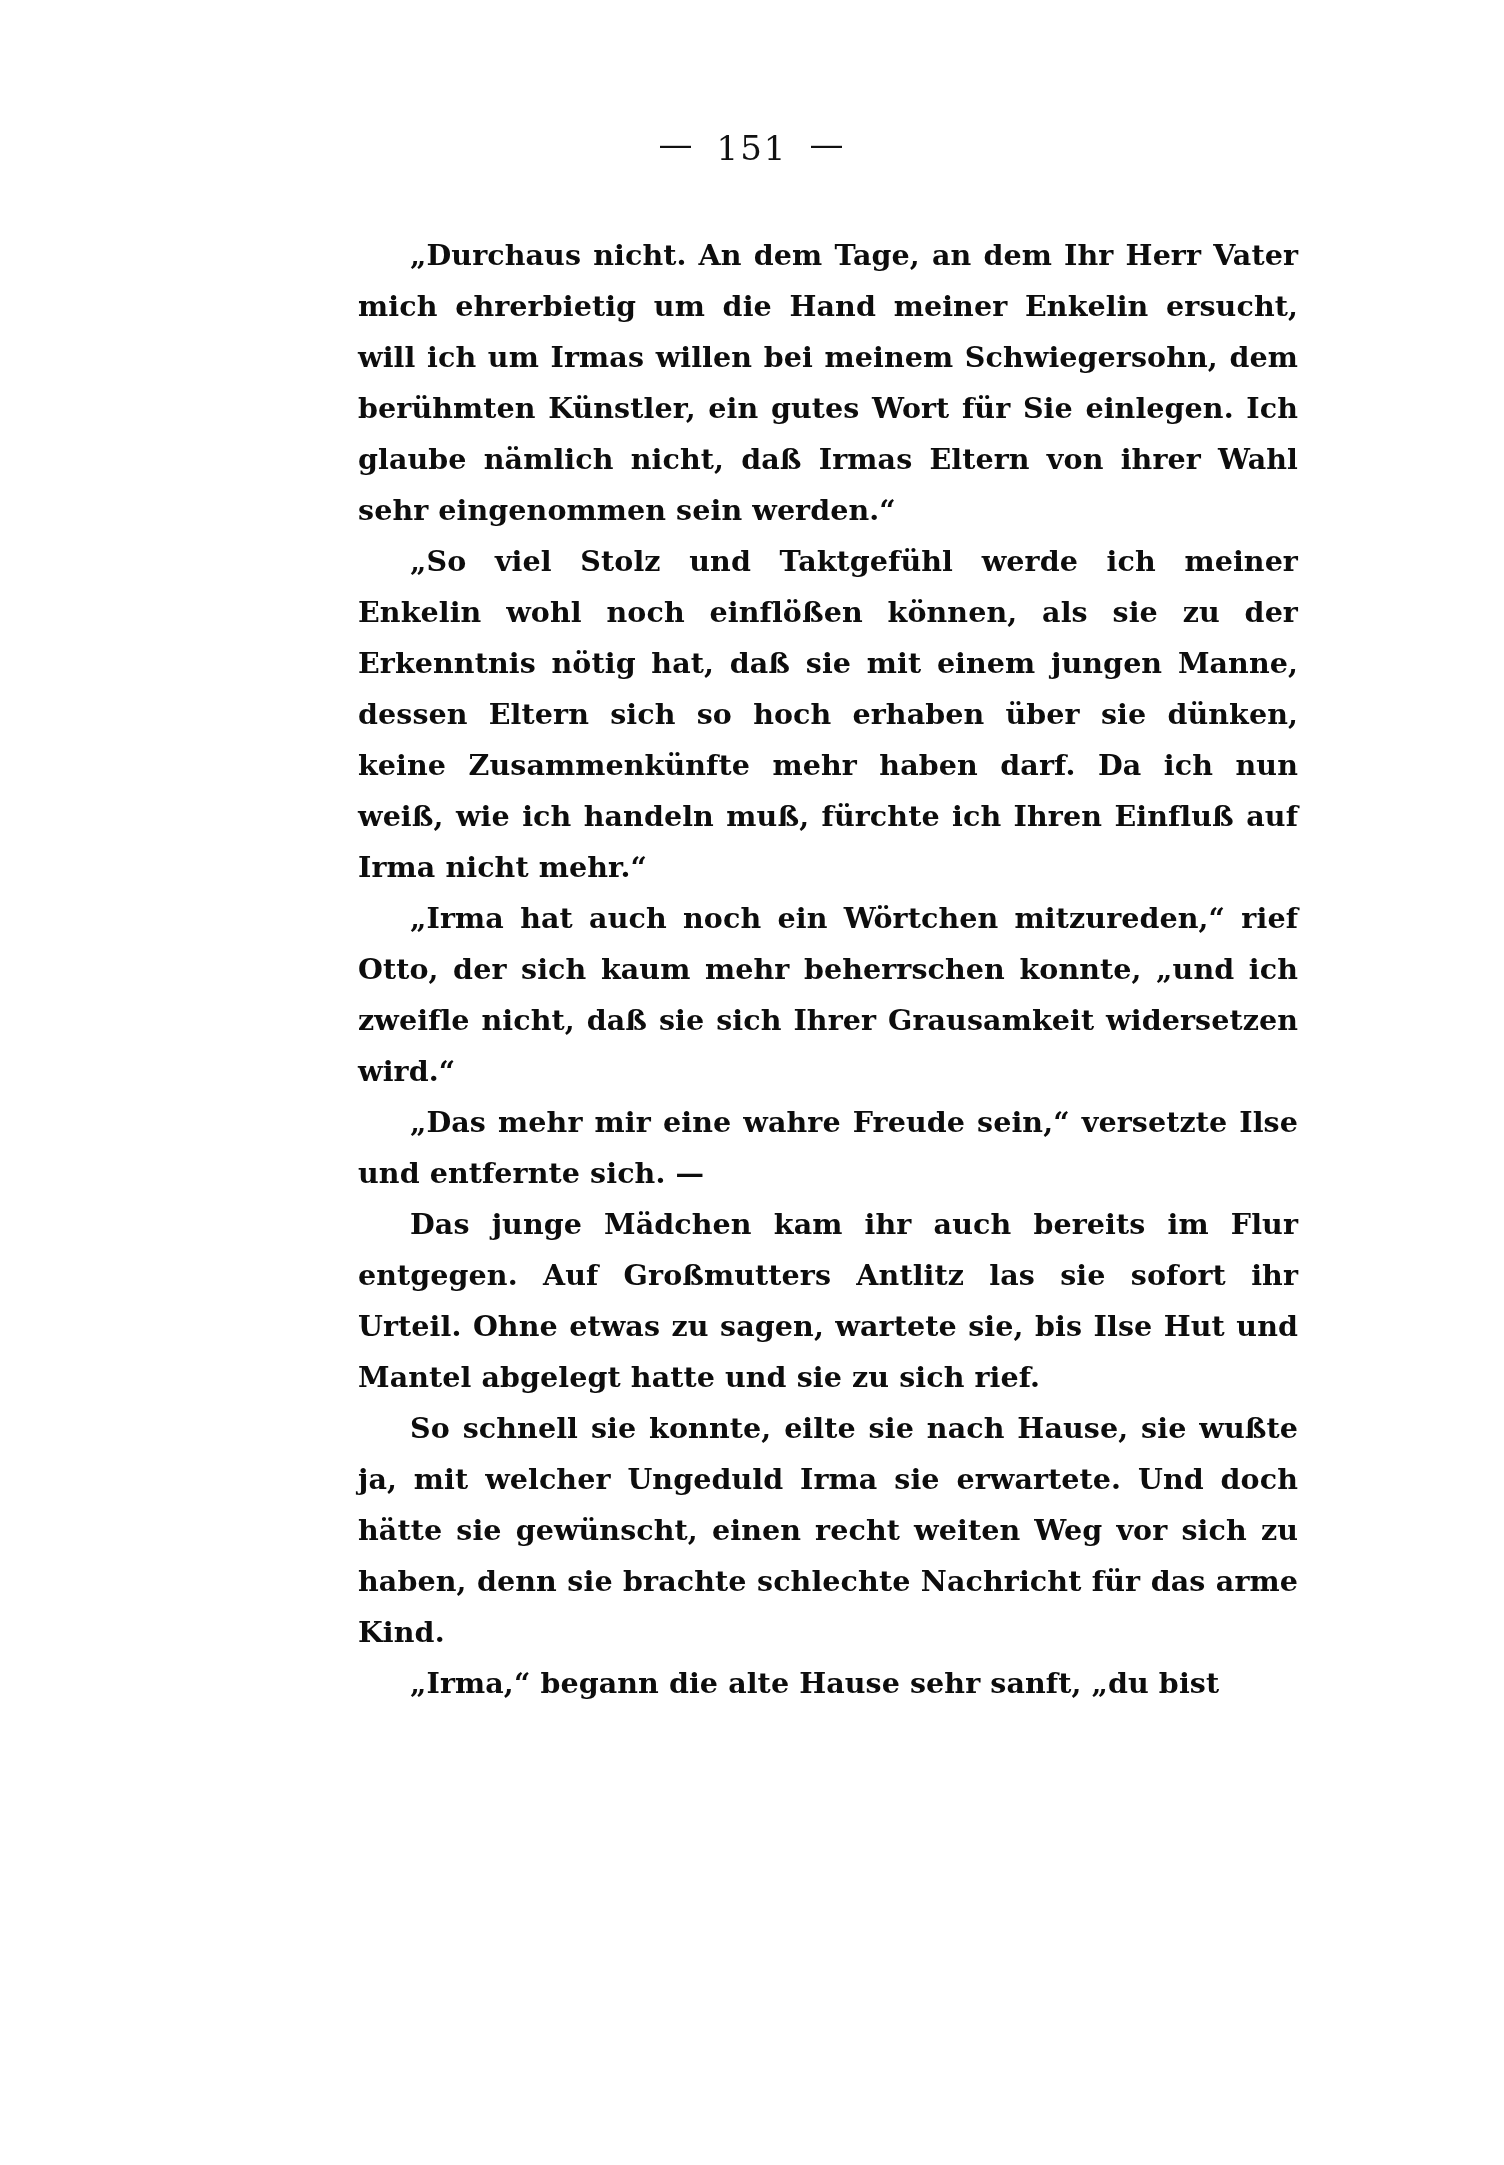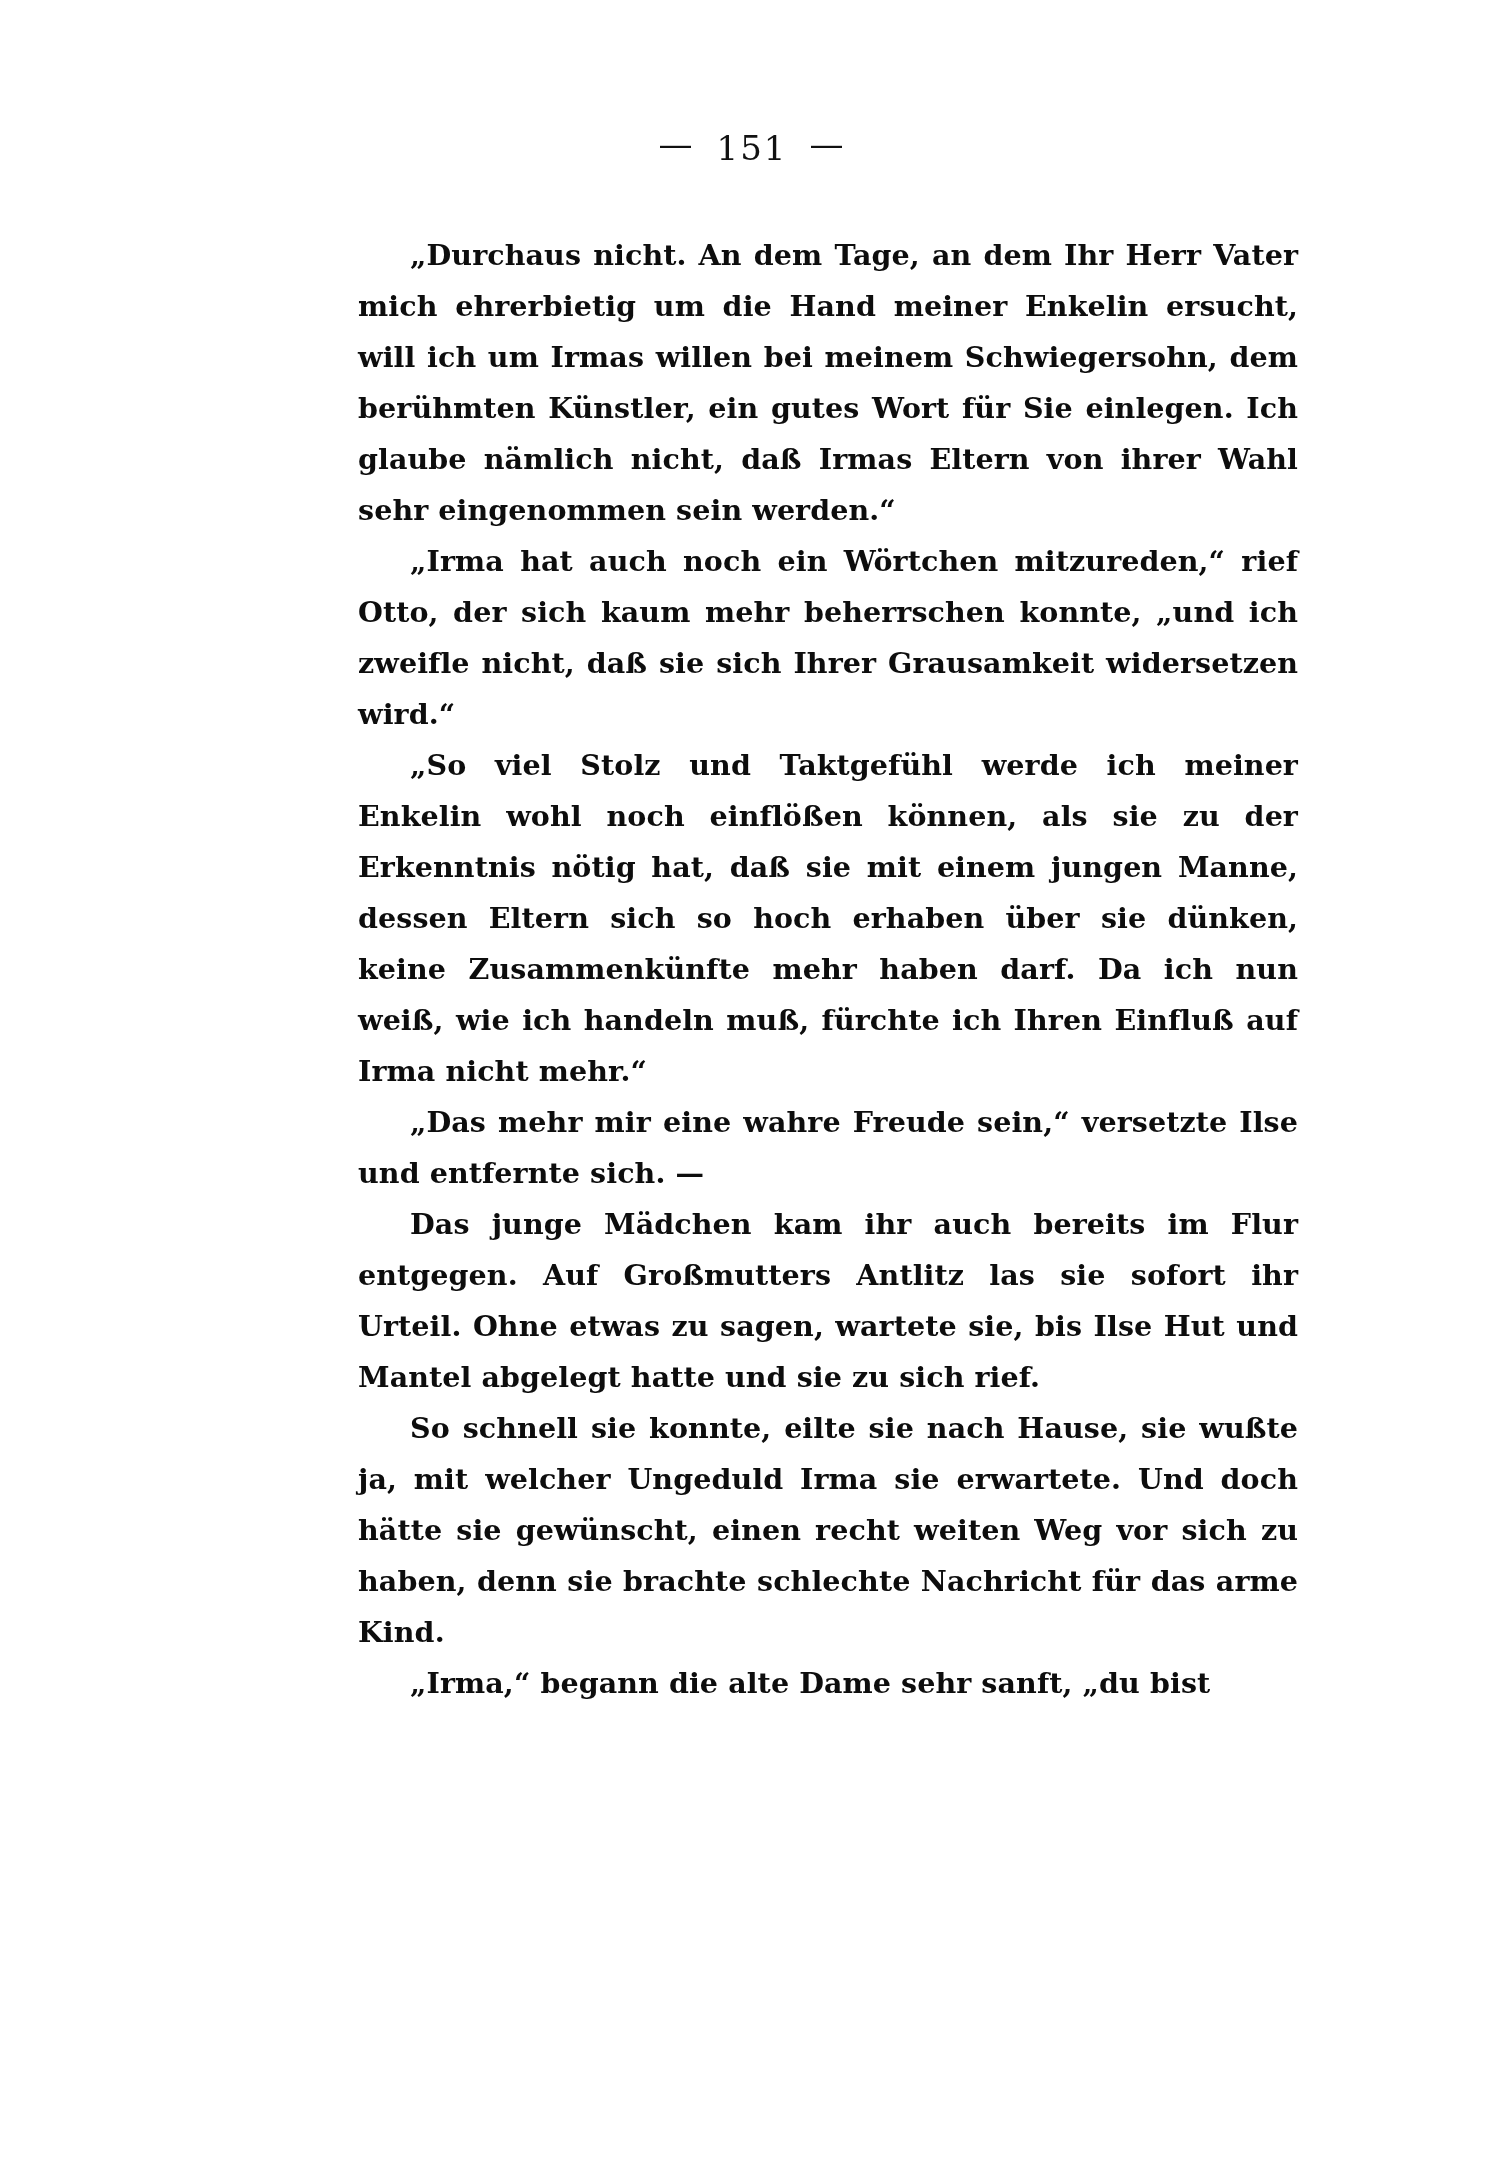--- a/index.html
+++ b/index.html
@@ -60,21 +60,21 @@
 <body>
 
 <div class="page">
 
   <div class="page-number">
     <span class="dash">—</span><span>151</span><span class="dash">—</span>
   </div>
 
   <div class="body-text">
     <p>„Durchaus nicht. An dem Tage, an dem Ihr Herr Vater mich ehrerbietig um die Hand meiner Enkelin ersucht, will ich um Irmas willen bei meinem Schwiegersohn, dem berühmten Künstler, ein gutes Wort für Sie einlegen. Ich glaube nämlich nicht, daß Irmas Eltern von ihrer Wahl sehr eingenommen sein werden.“</p>
+    <p>„So viel Stolz und Taktgefühl werde ich meiner Enkelin wohl noch einflößen können, als sie zu der Erkenntnis nötig hat, daß sie mit einem jungen Manne, dessen Eltern sich so hoch erhaben über sie dünken, keine Zusammenkünfte mehr haben darf. Da ich nun weiß, wie ich handeln muß, fürchte ich Ihren Einfluß auf Irma nicht mehr.“</p>
     <p>„Irma hat auch noch ein Wörtchen mitzureden,“ rief Otto, der sich kaum mehr beherrschen konnte, „und ich zweifle nicht, daß sie sich Ihrer Grausamkeit widersetzen wird.“</p>
-    <p>„So viel Stolz und Taktgefühl werde ich meiner Enkelin wohl noch einflößen können, als sie zu der Erkenntnis nötig hat, daß sie mit einem jungen Manne, dessen Eltern sich so hoch erhaben über sie dünken, keine Zusammenkünfte mehr haben darf. Da ich nun weiß, wie ich handeln muß, fürchte ich Ihren Einfluß auf Irma nicht mehr.“</p>
     <p>„Das mehr mir eine wahre Freude sein,“ versetzte Ilse und entfernte sich. —</p>
     <p>Das junge Mädchen kam ihr auch bereits im Flur entgegen. Auf Großmutters Antlitz las sie sofort ihr Urteil. Ohne etwas zu sagen, wartete sie, bis Ilse Hut und Mantel abgelegt hatte und sie zu sich rief.</p>
     <p>So schnell sie konnte, eilte sie nach Hause, sie wußte ja, mit welcher Ungeduld Irma sie erwartete. Und doch hätte sie gewünscht, einen recht weiten Weg vor sich zu haben, denn sie brachte schlechte Nachricht für das arme Kind.</p>
-    <p>„Irma,“ begann die alte Dame sehr sanft, „du bist</p>
+    <p>„Irma,“ begann die alte Hause sehr sanft, „du bist</p>
   </div>
 
 </div>
 
 </body></html>

